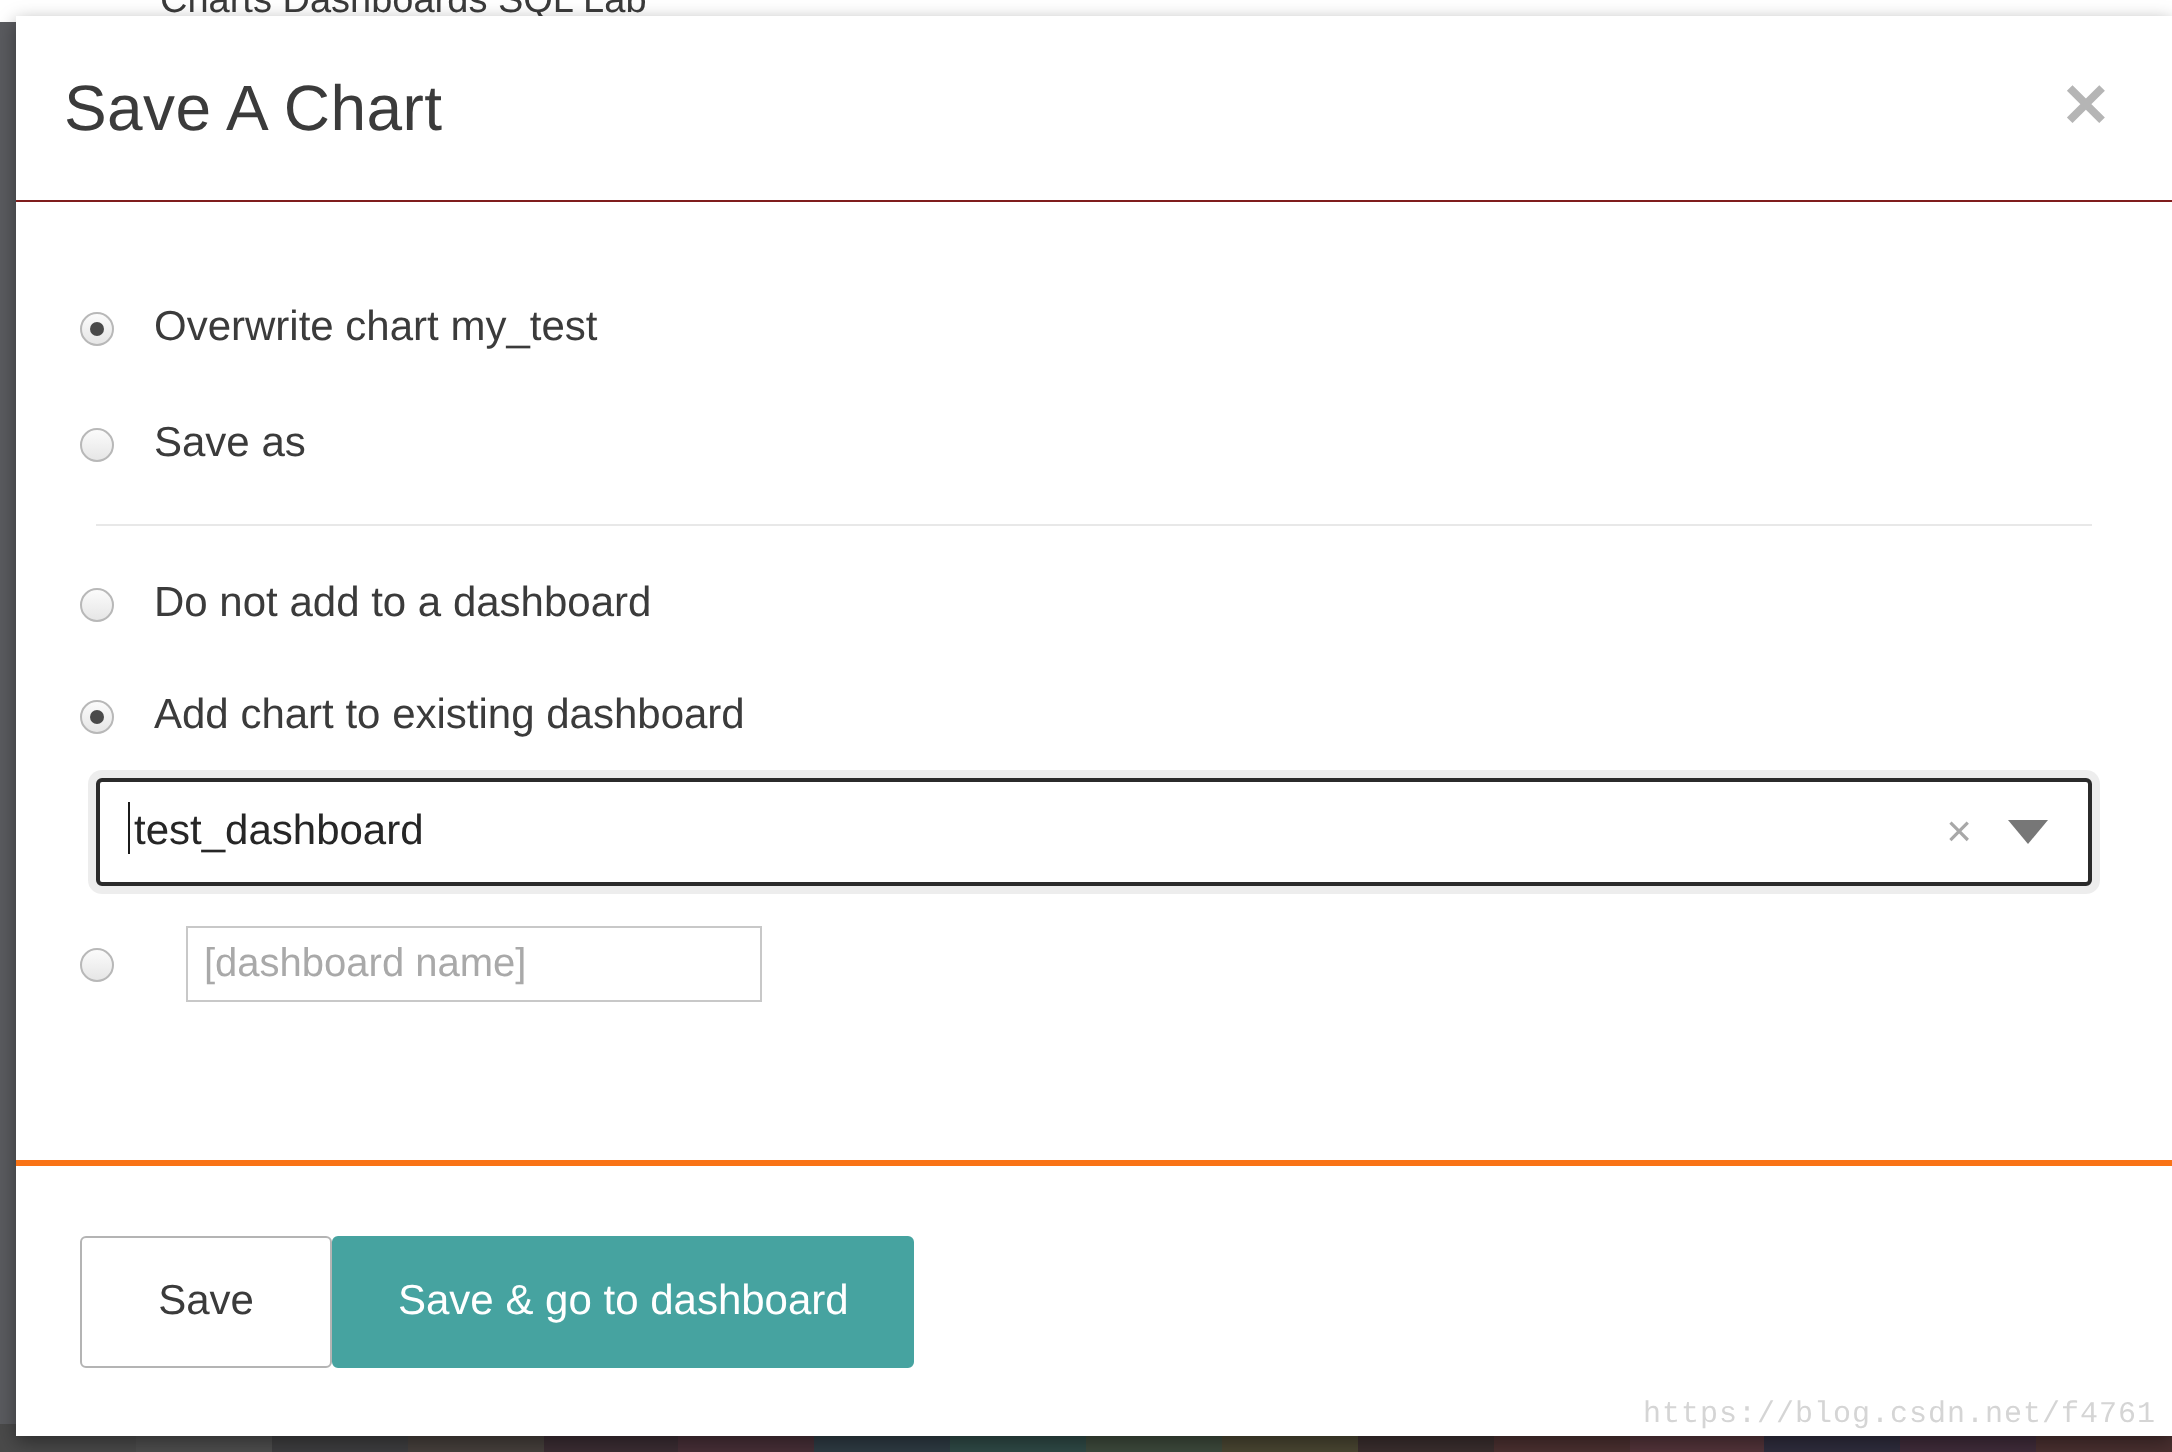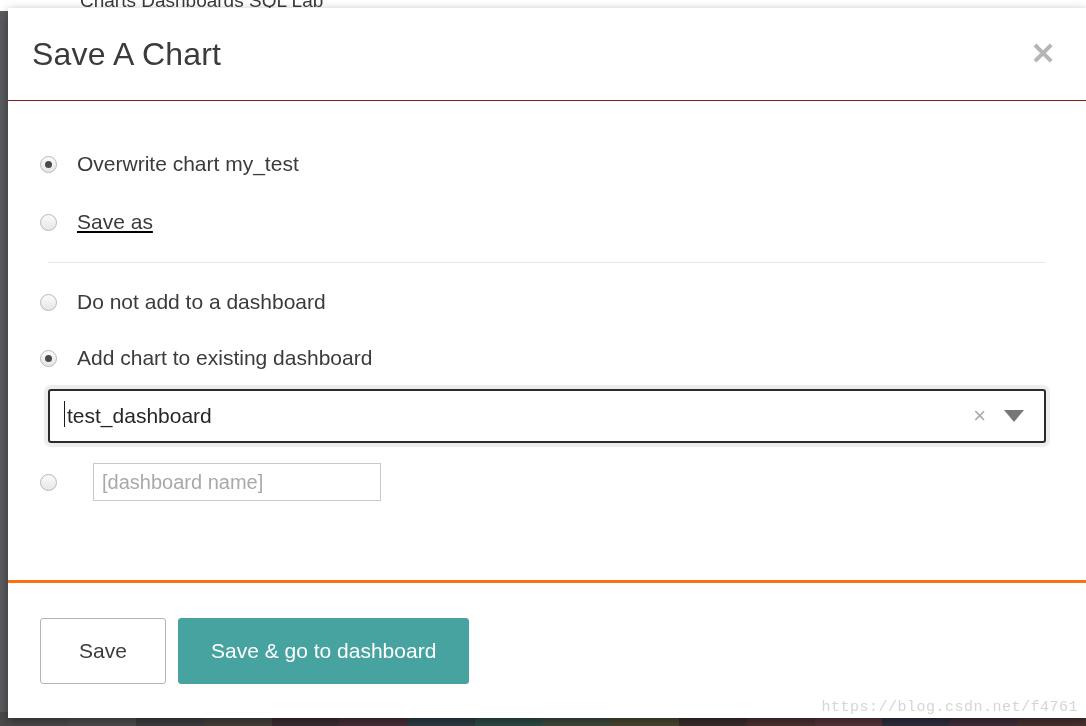--- a/index.html
+++ b/index.html
@@ -101,21 +101,21 @@
     box-sizing: border-box;
     position: relative;
   }
 
   .opt-row {
     display: flex;
     align-items: center;
     min-height: 34px;
   }
   .opt-row.r-overwrite { margin-bottom: 24px; text-align: right; }
-  .opt-row.r-saveas    { margin-bottom: 0px; text-decoration: underline; }
+  .opt-row.r-saveas    { margin-bottom: 0px; }
   .opt-row.r-nodash    { margin-bottom: 22px; }
   .opt-row.r-existing  { margin-bottom: 14px; }
   .opt-row.r-newdash   { margin-top: 20px; }
 
   .radio {
     width: 17px;
     height: 17px;
     border-radius: 50%;
     border: 1px solid #b8b8b8;
     background: linear-gradient(180deg,#fbfbfb 0%, #e6e6e6 100%);
@@ -234,21 +234,20 @@
     height: 66px;
     min-width: 126px;
     padding: 0 24px;
     background: #ffffff;
     border: 1px solid #b4b4b4;
     color: #3b3b3b;
   }
   #btn-save-goto {
     height: 66px;
     padding: 0 32px;
-    margin-left: 12px;
     background: #46a3a0;
     border: 1px solid #46a3a0;
     color: #ffffff;
   }
 
   #watermark {
     position: absolute;
     right: 8px;
     bottom: 2px;
     font-family: "Liberation Mono", monospace;

